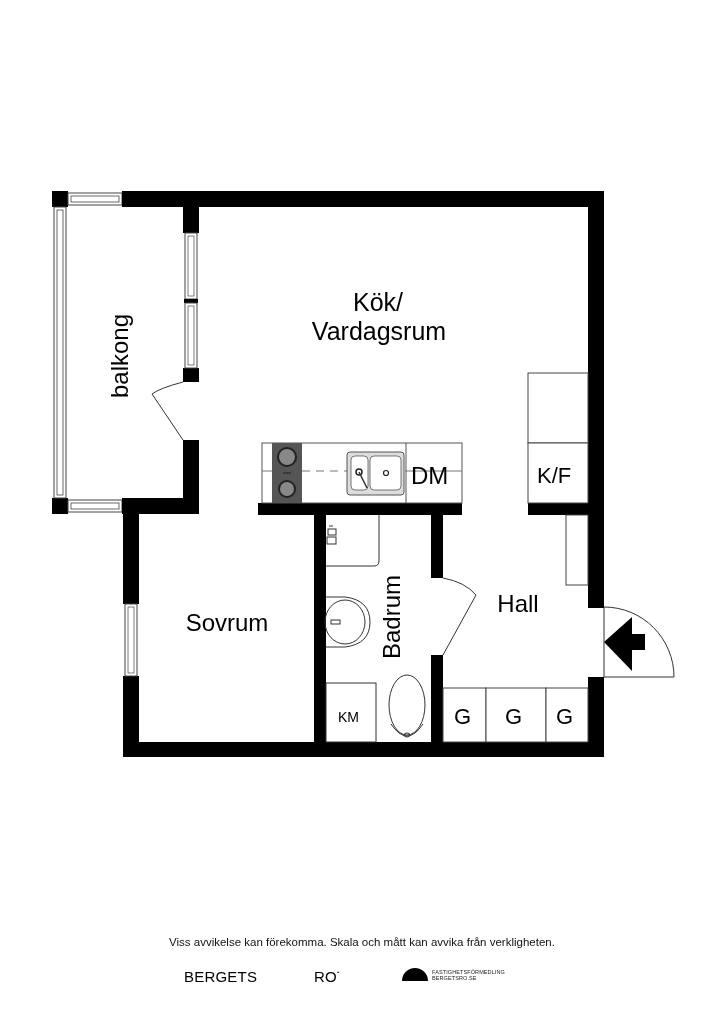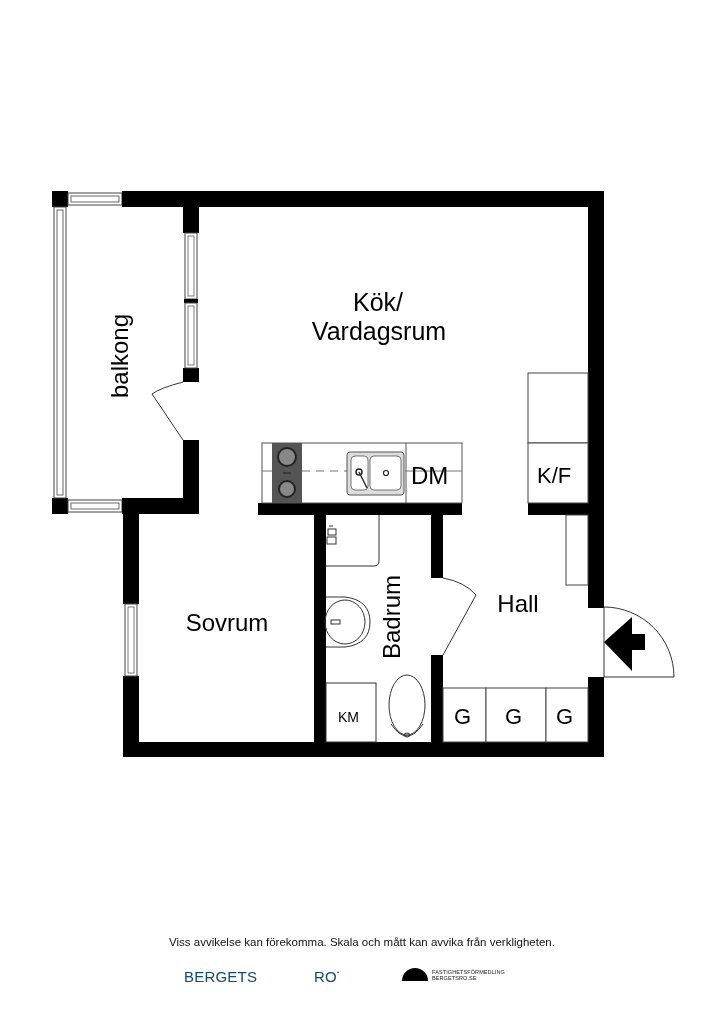--- a/index.html
+++ b/index.html
@@ -1,20 +1,20 @@
 <!DOCTYPE html>
 <html><head>
   <meta charset="utf-8">
   <style>
     html, body { margin: 0; padding: 0; background: #ffffff; }
     body { width: 724px; height: 1024px; position: relative; overflow: hidden; font-family: "Liberation Sans", sans-serif; }
     #plan { position: absolute; left: 0; top: 0; }
     .room-label { font-family: "Liberation Sans", sans-serif; fill: #000; }
     .footer-note { position: absolute; left: 0; width: 724px; top: 936px; text-align: center; font-size: 11.5px; color: #111; }
-    .brand { position: absolute; top: 968px; font-size: 15px; color: #0c4a6e; letter-spacing: 0.2px; }
+    .brand { position: absolute; top: 968px; font-size: 15px; color: #000000; letter-spacing: 0.2px; }
     .brand-left { left: 184px; }
     .brand-mid { left: 314px; }
     .brand-mid sup { font-size: 6px; vertical-align: top; position: relative; top: 1px; }
     .agency { position: absolute; left: 402px; top: 968px; display: flex; align-items: flex-end; }
     .agency-dome { width: 26px; height: 13px; background: #000; border-radius: 13px 13px 0 0; margin-right: 4px; }
     .agency-text { font-size: 5.5px; line-height: 6px; color: #222; letter-spacing: 0.1px; }
   </style>
 </head>
 <body>
 

